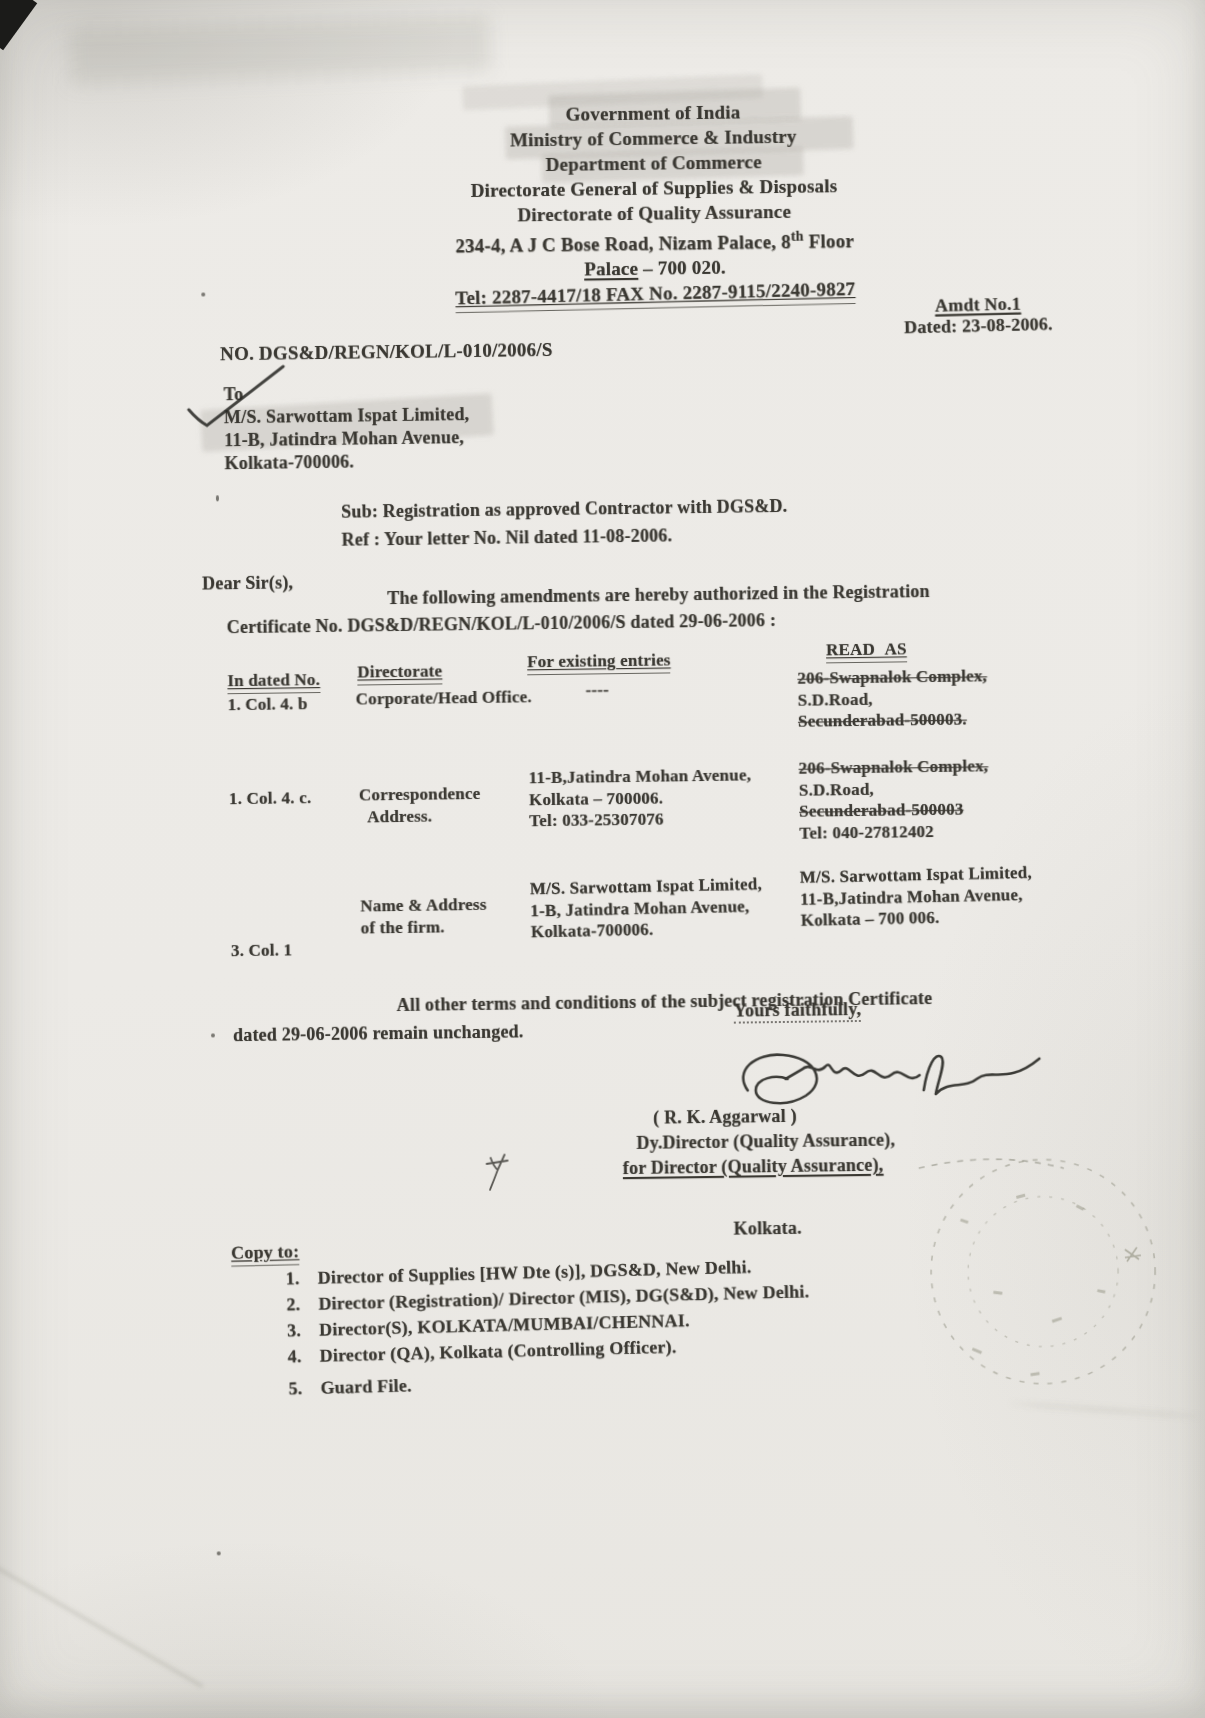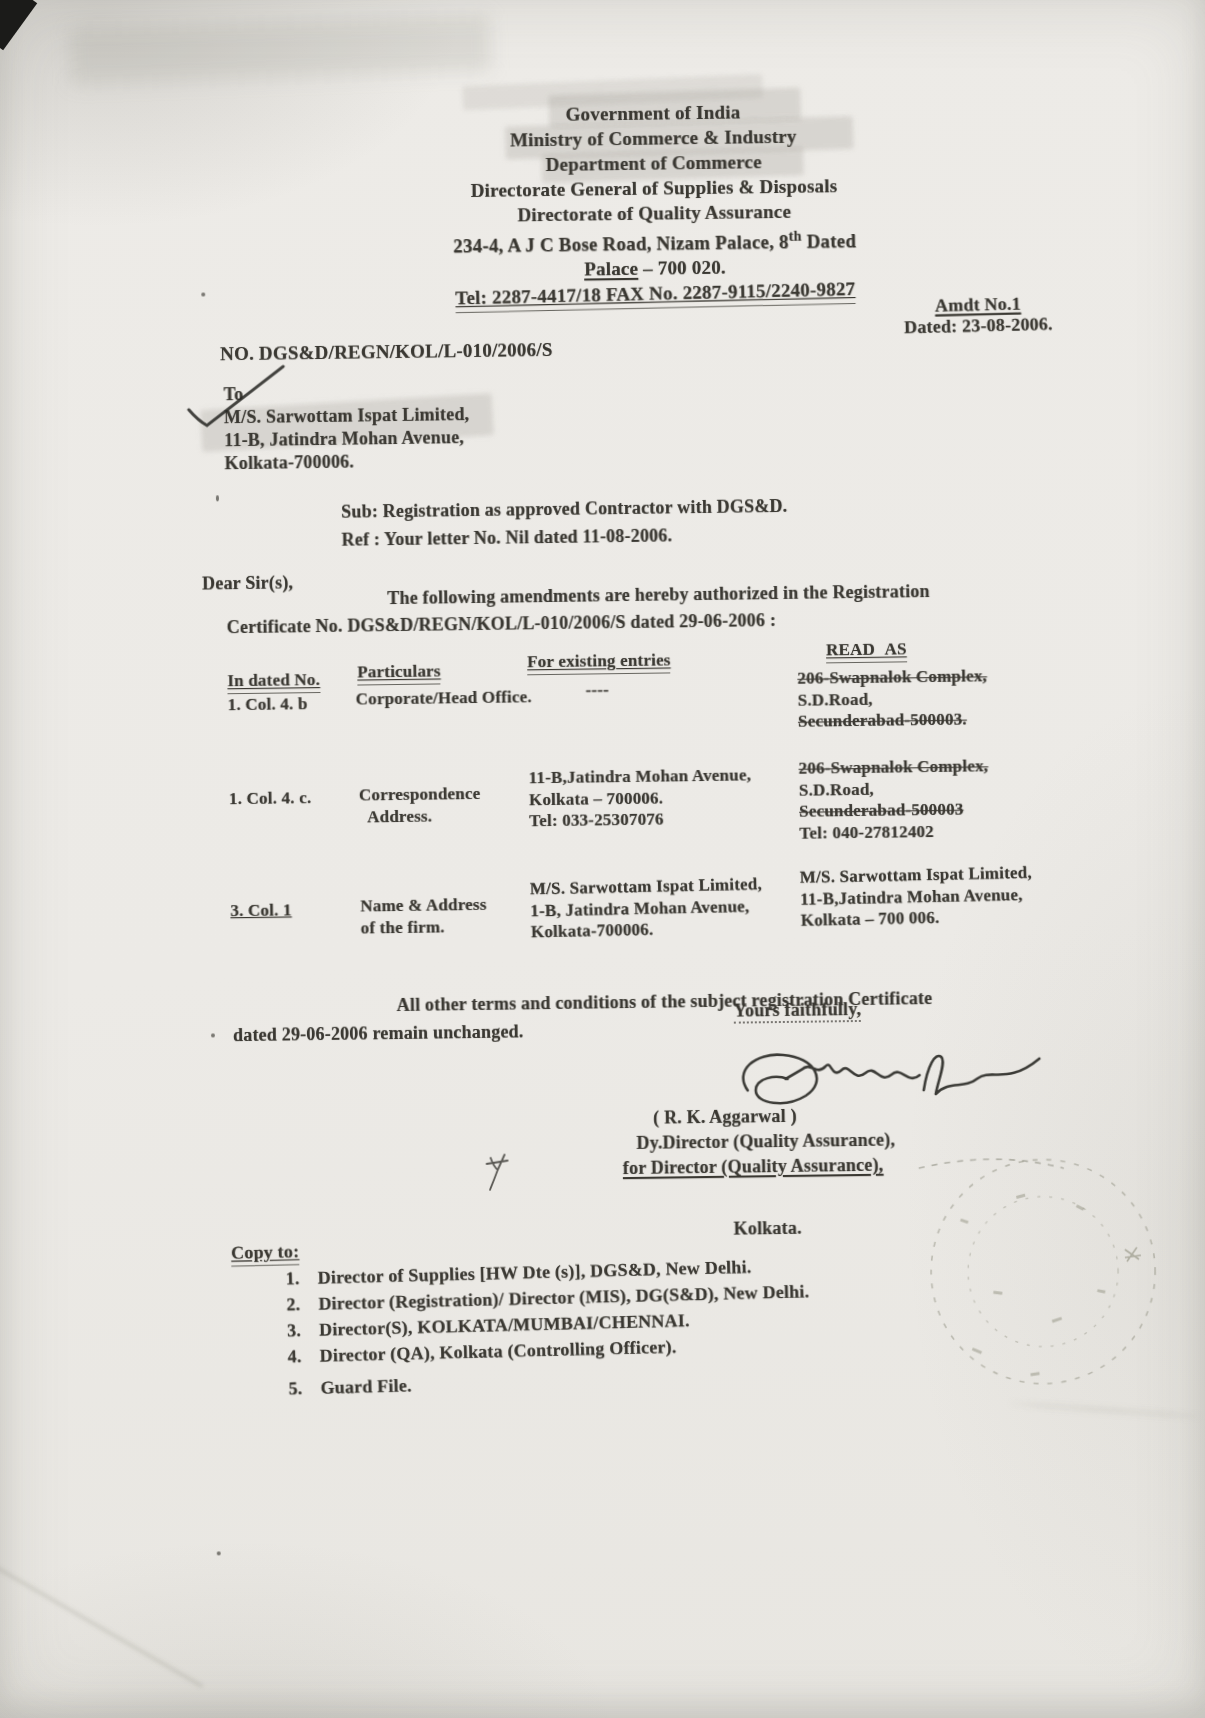--- a/index.html
+++ b/index.html
@@ -66,21 +66,21 @@
     <div class="highlight" style="left:512px;top:122px;width:348px;height:33px;transform:rotate(-1deg);"></div>
     <div class="highlight" style="left:548px;top:151px;width:262px;height:29px;transform:rotate(-1deg);"></div>
     <div class="highlight" style="left:204px;top:398px;width:292px;height:42px;transform:rotate(-2.6deg);"></div>
 
     <div class="abs txt letterhead center" style="left:330px;top:101px;width:660px;">
       <div>Government of India</div>
       <div>Ministry of Commerce &amp; Industry</div>
       <div>Department of Commerce</div>
       <div>Directorate General of Supplies &amp; Disposals</div>
       <div>Directorate of Quality Assurance</div>
-      <div><span>234-4, A J C Bose Road, Nizam Palace, 8</span><sup>th</sup><span> Dated</span></div>
+      <div><span>234-4, A J C Bose Road, Nizam Palace, 8</span><sup>th</sup><span> Floor</span></div>
       <div><span class="u">Palace</span><span> – 700 020.</span></div>
       <div style="transform:rotate(-0.6deg);"><span class="u2">Tel: 2287-4417/18 FAX No. 2287-9115/2240-9827</span></div>
     </div>
 
     <div class="abs txt fs18 center" style="left:895px;top:299px;width:175px;line-height:21px;transform:rotate(-0.6deg);">
       <div><span class="u">Amdt No.1</span></div>
       <div>Dated: 23-08-2006.</div>
     </div>
 
     <div class="abs txt fs19" style="left:224px;top:338px;">NO. DGS&amp;D/REGN/KOL/L-010/2006/S</div>
@@ -99,21 +99,21 @@
     <div class="abs txt fs18" style="left:343px;top:494px;line-height:28px;">
       <div>Sub:  Registration as approved Contractor with DGS&amp;D.</div>
       <div>Ref : Your letter No. Nil dated  11-08-2006.</div>
     </div>
 
     <div class="abs txt fs18" style="left:203px;top:568px;">Dear Sir(s),</div>
     <div class="abs txt fs18" style="left:388px;top:585px;">The following amendments are hereby authorized in the Registration</div>
     <div class="abs txt fs18" style="left:227px;top:612px;">Certificate No. DGS&amp;D/REGN/KOL/L-010/2006/S dated 29-06-2006 :</div>
 
     <div class="abs txt fs17" style="left:227px;top:666px;"><span class="u2">In dated No.</span></div>
-    <div class="abs txt fs17" style="left:357px;top:659px;"><span class="u2">Particulars</span></div>
+    <div class="abs txt fs17" style="left:357px;top:659px;"><span class="u2">Directorate</span></div>
     <div class="abs txt fs17" style="left:527px;top:651px;"><span class="u2">For existing entries</span></div>
     <div class="abs txt fs17" style="left:826px;top:643px;"><span class="u2" style="word-spacing:6px;">READ  AS</span></div>
 
     <div class="abs txt fs17" style="left:227px;top:690px;">1. Col. 4. b</div>
     <div class="abs txt fs17" style="left:355px;top:686px;">Corporate/Head Office.</div>
     <div class="abs txt fs17" style="left:585px;top:680px;">----</div>
     <div class="abs txt fs17 lines lh21" style="left:797px;top:670px;">
       <div><span class="strike">206-Swapnalok Complex,</span></div>
       <div>S.D.Road,</div>
       <div><span class="strike">Secunderabad-500003.</span></div>
@@ -129,21 +129,21 @@
       <div>Kolkata – 700006.</div>
       <div>Tel: 033-25307076</div>
     </div>
     <div class="abs txt fs17 lines lh21" style="left:797px;top:760px;">
       <div><span class="strike">206-Swapnalok Complex,</span></div>
       <div>S.D.Road,</div>
       <div><span class="strike">Secunderabad-500003</span></div>
       <div>Tel: 040-27812402</div>
     </div>
 
-    <div class="abs txt fs17" style="left:227px;top:896px;text-decoration:underline;">3. Col. 1</div>
+    <div class="abs txt fs17" style="left:227px;top:936px;">3. Col. 1</div>
     <div class="abs txt fs17 lines lh21" style="left:357px;top:892px;">
       <div>Name &amp; Address</div>
       <div>of the firm.</div>
     </div>
     <div class="abs txt fs17 lines lh21" style="left:527px;top:876px;transform:rotate(-0.5deg);">
       <div>M/S. Sarwottam Ispat Limited,</div>
       <div>1-B, Jatindra Mohan Avenue,</div>
       <div>Kolkata-700006.</div>
     </div>
     <div class="abs txt fs17 lines lh21" style="left:797px;top:868px;transform:rotate(-0.5deg);">

